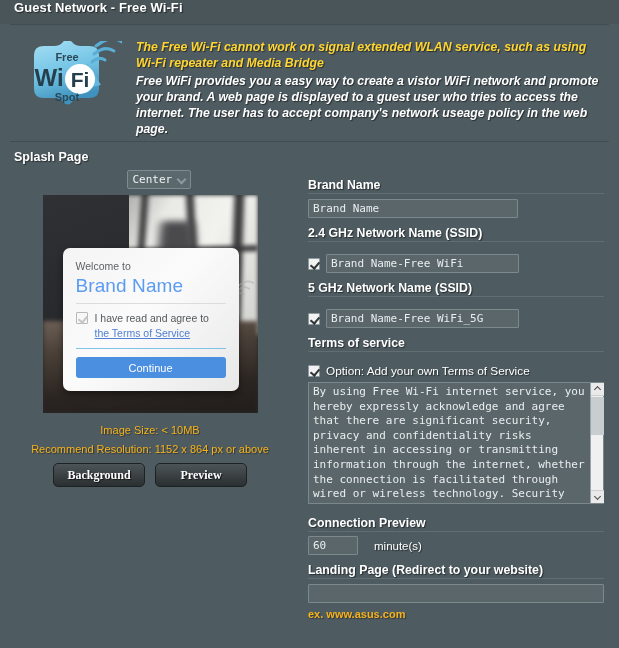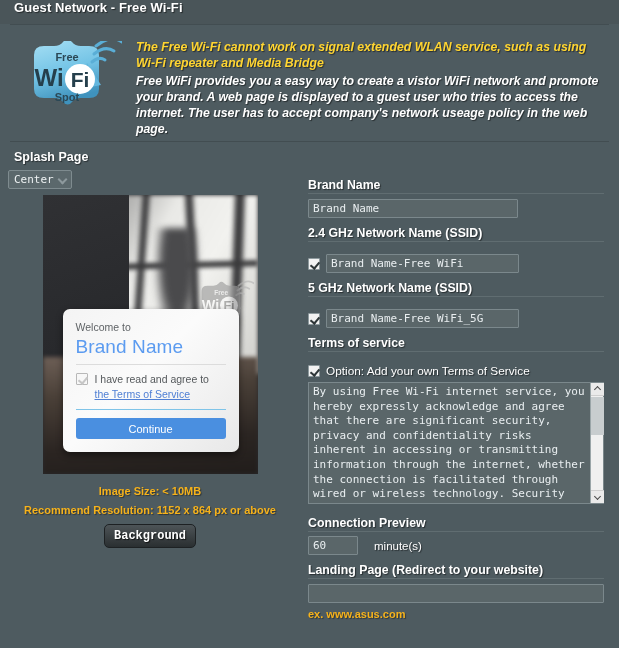--- a/index.html
+++ b/index.html
@@ -75,21 +75,21 @@
   .section-head {
     padding: 8px 0 4px 14px;
     color: #ffffff; font-size: 12.5px; font-weight: bold;
     text-shadow: 1px 1px 1px rgba(0,0,0,.5);
   }
   .split { display: flex; padding-left: 0; }
   .left-col { width: 300px; flex: none; position: relative; }
   .right-col { flex: 1; padding-left: 8px; padding-top: 10px; }
 
   
-  .align-row { display: flex; padding: 2px 0 6px 8px; }
+  .align-row { display: flex; justify-content: center; padding: 2px 0 6px 17px; }
   .align-select {
     width: 64px; height: 19px;
     background: #5b686c;
     border: 1px solid #7e8b8f;
     border-radius: 2px;
     color: #eef2f3;
     font-family: "DejaVu Sans Mono", monospace;
     font-size: 11px;
     display: flex; align-items: center;
     padding-left: 5px; position: relative;
@@ -97,21 +97,21 @@
   }
   .align-select .chev {
     position: absolute; right: 5px; top: 5px;
     width: 7px; height: 7px;
     border-left: 2px solid #8d999d; border-bottom: 2px solid #8d999d;
     transform: rotate(-45deg);
   }
 
   
   .preview {
-    width: 215px; height: 279px;
+    width: 215px; height: 218px;
     margin: 0 auto;
     position: relative;
     overflow: hidden;
     background: #2a2a2c;
   }
   .photo { position: absolute; inset: 0; }
   .photo .dark-left {
     position: absolute; left: 0; top: 0; width: 40%; height: 62%;
     background: linear-gradient(160deg, #303134, #26272a);
   }
@@ -185,31 +185,31 @@
     display: block; width: 100%; height: 21px;
     background: #4a8fe0; border: none; border-radius: 3px;
     color: #ffffff; font-size: 11px;
     font-family: "Liberation Sans", sans-serif;
     cursor: pointer;
   }
 
   
   .notes { text-align: center; padding-top: 8px; }
   .notes div {
-    color: #f6b21b; font-size: 11px; font-weight: bold;
+    color: #f6b21b; font-size: 11px; font-weight: normal;
     line-height: 19px; text-shadow: 1px 1px 1px rgba(0,0,0,.4);
   }
   .btn-row { display: flex; justify-content: center; gap: 10px; padding-top: 4px; }
   .btn {
     width: 92px; height: 24px;
     background: linear-gradient(#4d5457, #2a2f31);
     border: 1px solid #1d2123;
     border-radius: 5px;
     color: #ffffff; font-size: 12px; font-weight: bold;
-    font-family: Liberation Mono, monospace;
+    font-family: Liberation Serif, serif;
     text-shadow: 1px 1px 1px rgba(0,0,0,.7);
     cursor: pointer;
   }
 
   
   .fl {
     color: #ffffff; font-size: 12.3px; font-weight: bold;
     text-shadow: 1px 1px 1px rgba(0,0,0,.5);
     padding-bottom: 1px;
     border-bottom: 1px solid #606d71;
@@ -388,20 +388,21 @@
         </div>
       </div>
 
       <div class="notes">
         <div>Image Size: &lt; 10MB</div>
         <div>Recommend Resolution: 1152 x 864 px or above</div>
       </div>
 
       <div class="btn-row">
         <button class="btn">Background</button>
+        <button class="btn">Preview</button>
       </div>
     </div>
 
     <div class="right-col">
 
       <div class="group">
         <div class="fl">Brand Name</div>
         <input class="txt" type="text" value="Brand Name" style="">
       </div>
 

